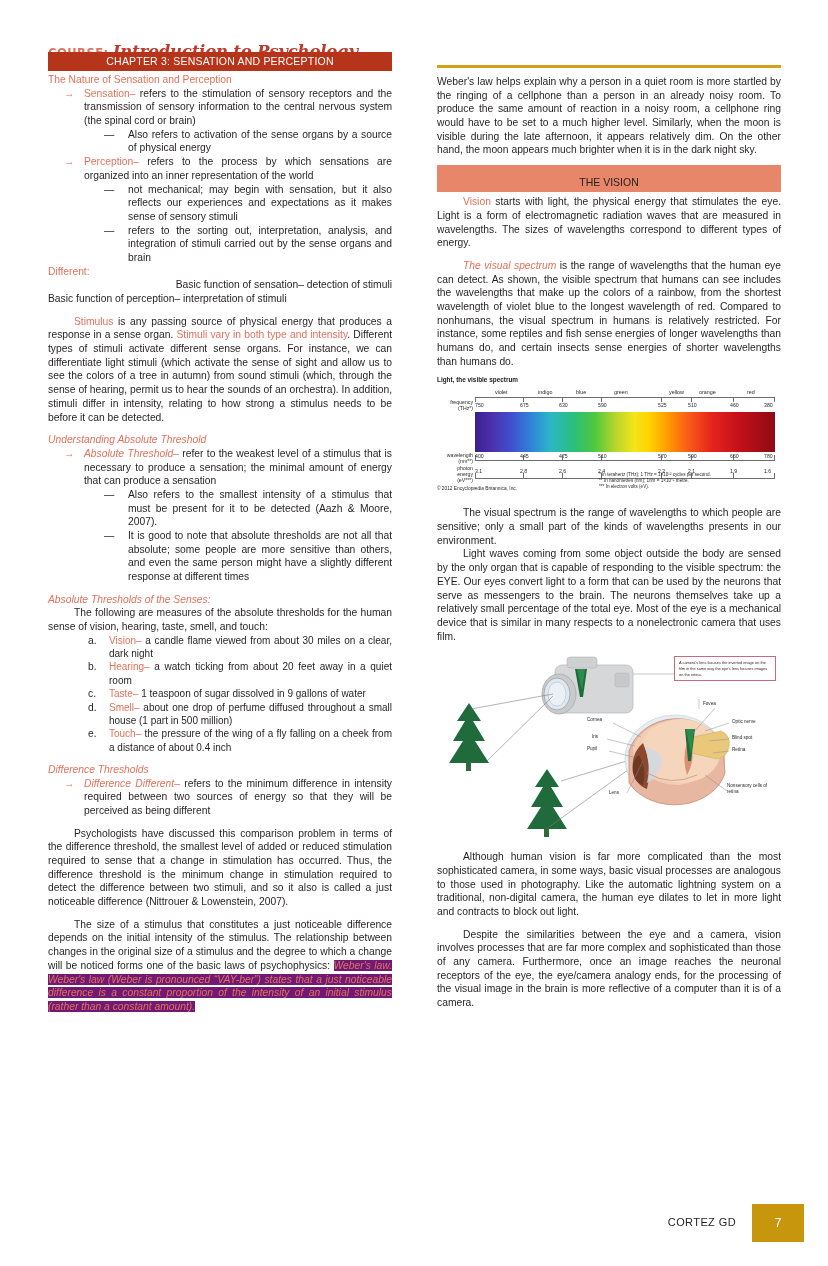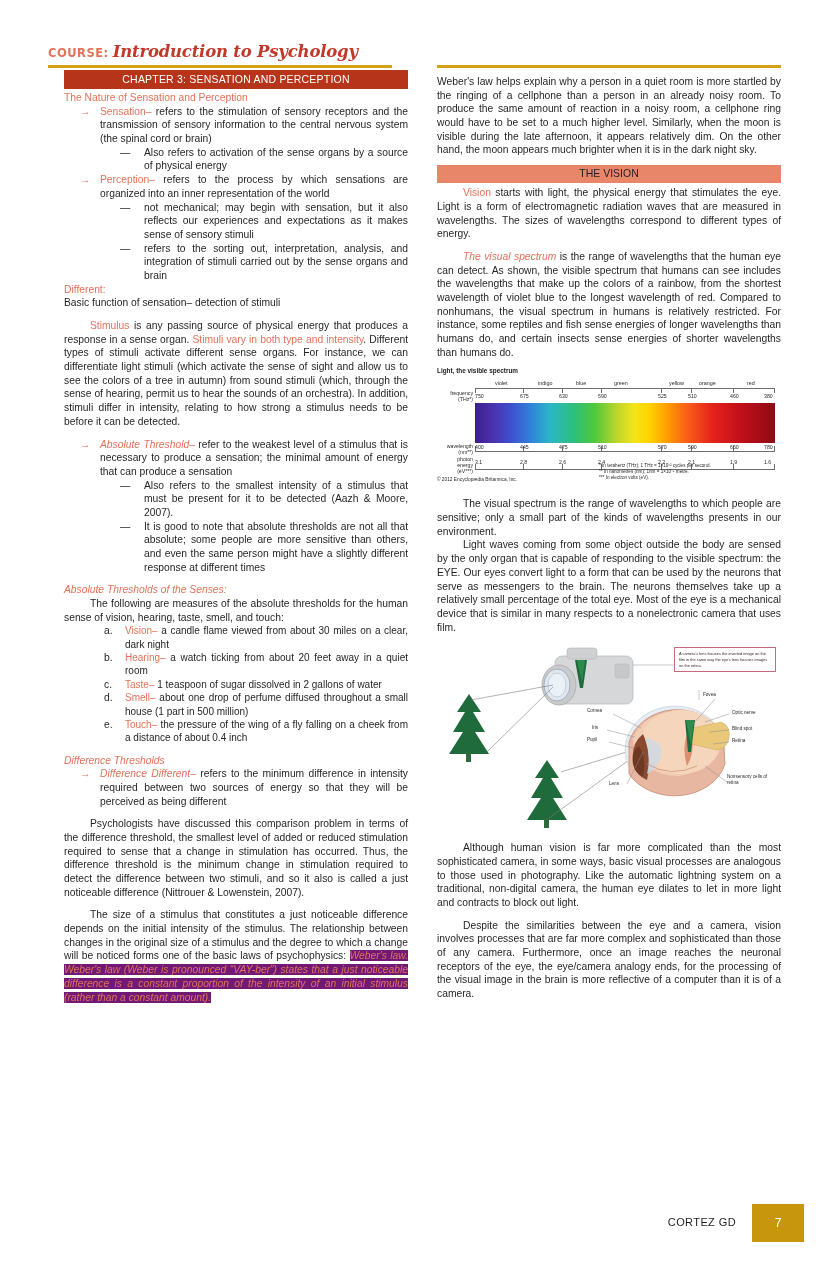--- a/index.html
+++ b/index.html
@@ -28,31 +28,31 @@
   .gold-rule{
     position:absolute;left:48px;top:65px;width:344px;height:3px;
     background:#d4a017;
   }
   .gold-rule-r{
     position:absolute;left:437px;top:65px;width:344px;height:3px;
     background:#d4a017;
   }
 
   
-  .col-left{position:absolute;left:48px;top:70px;width:344px;margin-left:16px;}
+  .col-left{position:absolute;left:48px;top:52px;width:344px;}
   .col-right{position:absolute;left:437px;top:70px;width:344px;}
 
   .chapter-banner{
     background:#b5341a;color:#ffffff;text-align:center;
     font-size:10.5px;letter-spacing:.2px;padding:3px 0 4px;
     margin-bottom:2px;
   }
   .section-banner{
     background:#e8866a;color:#231f20;text-align:center;
-    font-size:10.5px;padding:2px 0 4px;margin:8px 0 3px;
+    font-size:10.5px;padding:11px 0 4px;margin:8px 0 3px;
   }
 
   p,div.tx{margin:0;}
   .body{
     font-size:10.3px;line-height:1.33;text-align:justify;
     color:#231f20;
   }
   .indent{text-indent:26px;}
   .sp{height:9px;}
 
@@ -149,28 +149,30 @@
     <div class="lv2">
       <div class="mk">—</div>
       <div class="tx">not mechanical; may begin with sensation, but it also reflects our experiences and expectations as it makes sense of sensory stimuli</div>
     </div>
     <div class="lv2">
       <div class="mk">—</div>
       <div class="tx">refers to the sorting out, interpretation, analysis, and integration of stimuli carried out by the sense organs and brain</div>
     </div>
 
     <div class="hdr-sub">Different:</div>
-    <div class="body" style="text-align:left">Basic function of sensation– detection of stimuli</div>
+    <div class="body" style="text-align:right">Basic function of sensation– detection of stimuli</div>
+    <div class="body" style="text-align:left">Basic function of perception– interpretation of stimuli</div>
 
     <div class="sp"></div>
 
     <div class="body indent"><span class="accent">Stimulus</span><span> is any passing source of physical energy that produces a response in a sense organ. </span><span class="accent">Stimuli vary in both type and intensity</span><span>. Different types of stimuli activate different sense organs. For instance, we can differentiate light stimuli (which activate the sense of sight and allow us to see the colors of a tree in autumn) from sound stimuli (which, through the sense of hearing, permit us to hear the sounds of an orchestra). In addition, stimuli differ in intensity, relating to how strong a stimulus needs to be before it can be detected.</span></div>
 
     <div class="sp"></div>
 
+    <div class="hdr-sub-i">Understanding Absolute Threshold</div>
 
     <div class="lv1">
       <div class="mk">→</div>
       <div class="tx"><span class="accent-i">Absolute Threshold–</span><span> refer to the weakest level of a stimulus that is necessary to produce a sensation; the minimal amount of energy that can produce a sensation</span></div>
     </div>
     <div class="lv2">
       <div class="mk">—</div>
       <div class="tx">Also refers to the smallest intensity of a stimulus that must be present for it to be detected (Aazh &amp; Moore, 2007).</div>
     </div>
     <div class="lv2">
@@ -186,21 +188,21 @@
     <div class="alpha">
       <div class="mk">a.</div>
       <div class="tx"><span class="accent">Vision–</span><span> a candle flame viewed from about 30 miles on a clear, dark night</span></div>
     </div>
     <div class="alpha">
       <div class="mk">b.</div>
       <div class="tx"><span class="accent">Hearing–</span><span> a watch ticking from about 20 feet away in a quiet room</span></div>
     </div>
     <div class="alpha">
       <div class="mk">c.</div>
-      <div class="tx"><span class="accent">Taste–</span><span> 1 teaspoon of sugar dissolved in 2 gallons of water</span></div>
+      <div class="tx"><span class="accent">Taste–</span><span> 1 teaspoon of sugar dissolved in 9 gallons of water</span></div>
     </div>
     <div class="alpha">
       <div class="mk">d.</div>
       <div class="tx"><span class="accent">Smell–</span><span> about one drop of perfume diffused throughout a small house (1 part in 500 million)</span></div>
     </div>
     <div class="alpha">
       <div class="mk">e.</div>
       <div class="tx"><span class="accent">Touch–</span><span> the pressure of the wing of a fly falling on a cheek from a distance of about 0.4 inch</span></div>
     </div>
 

